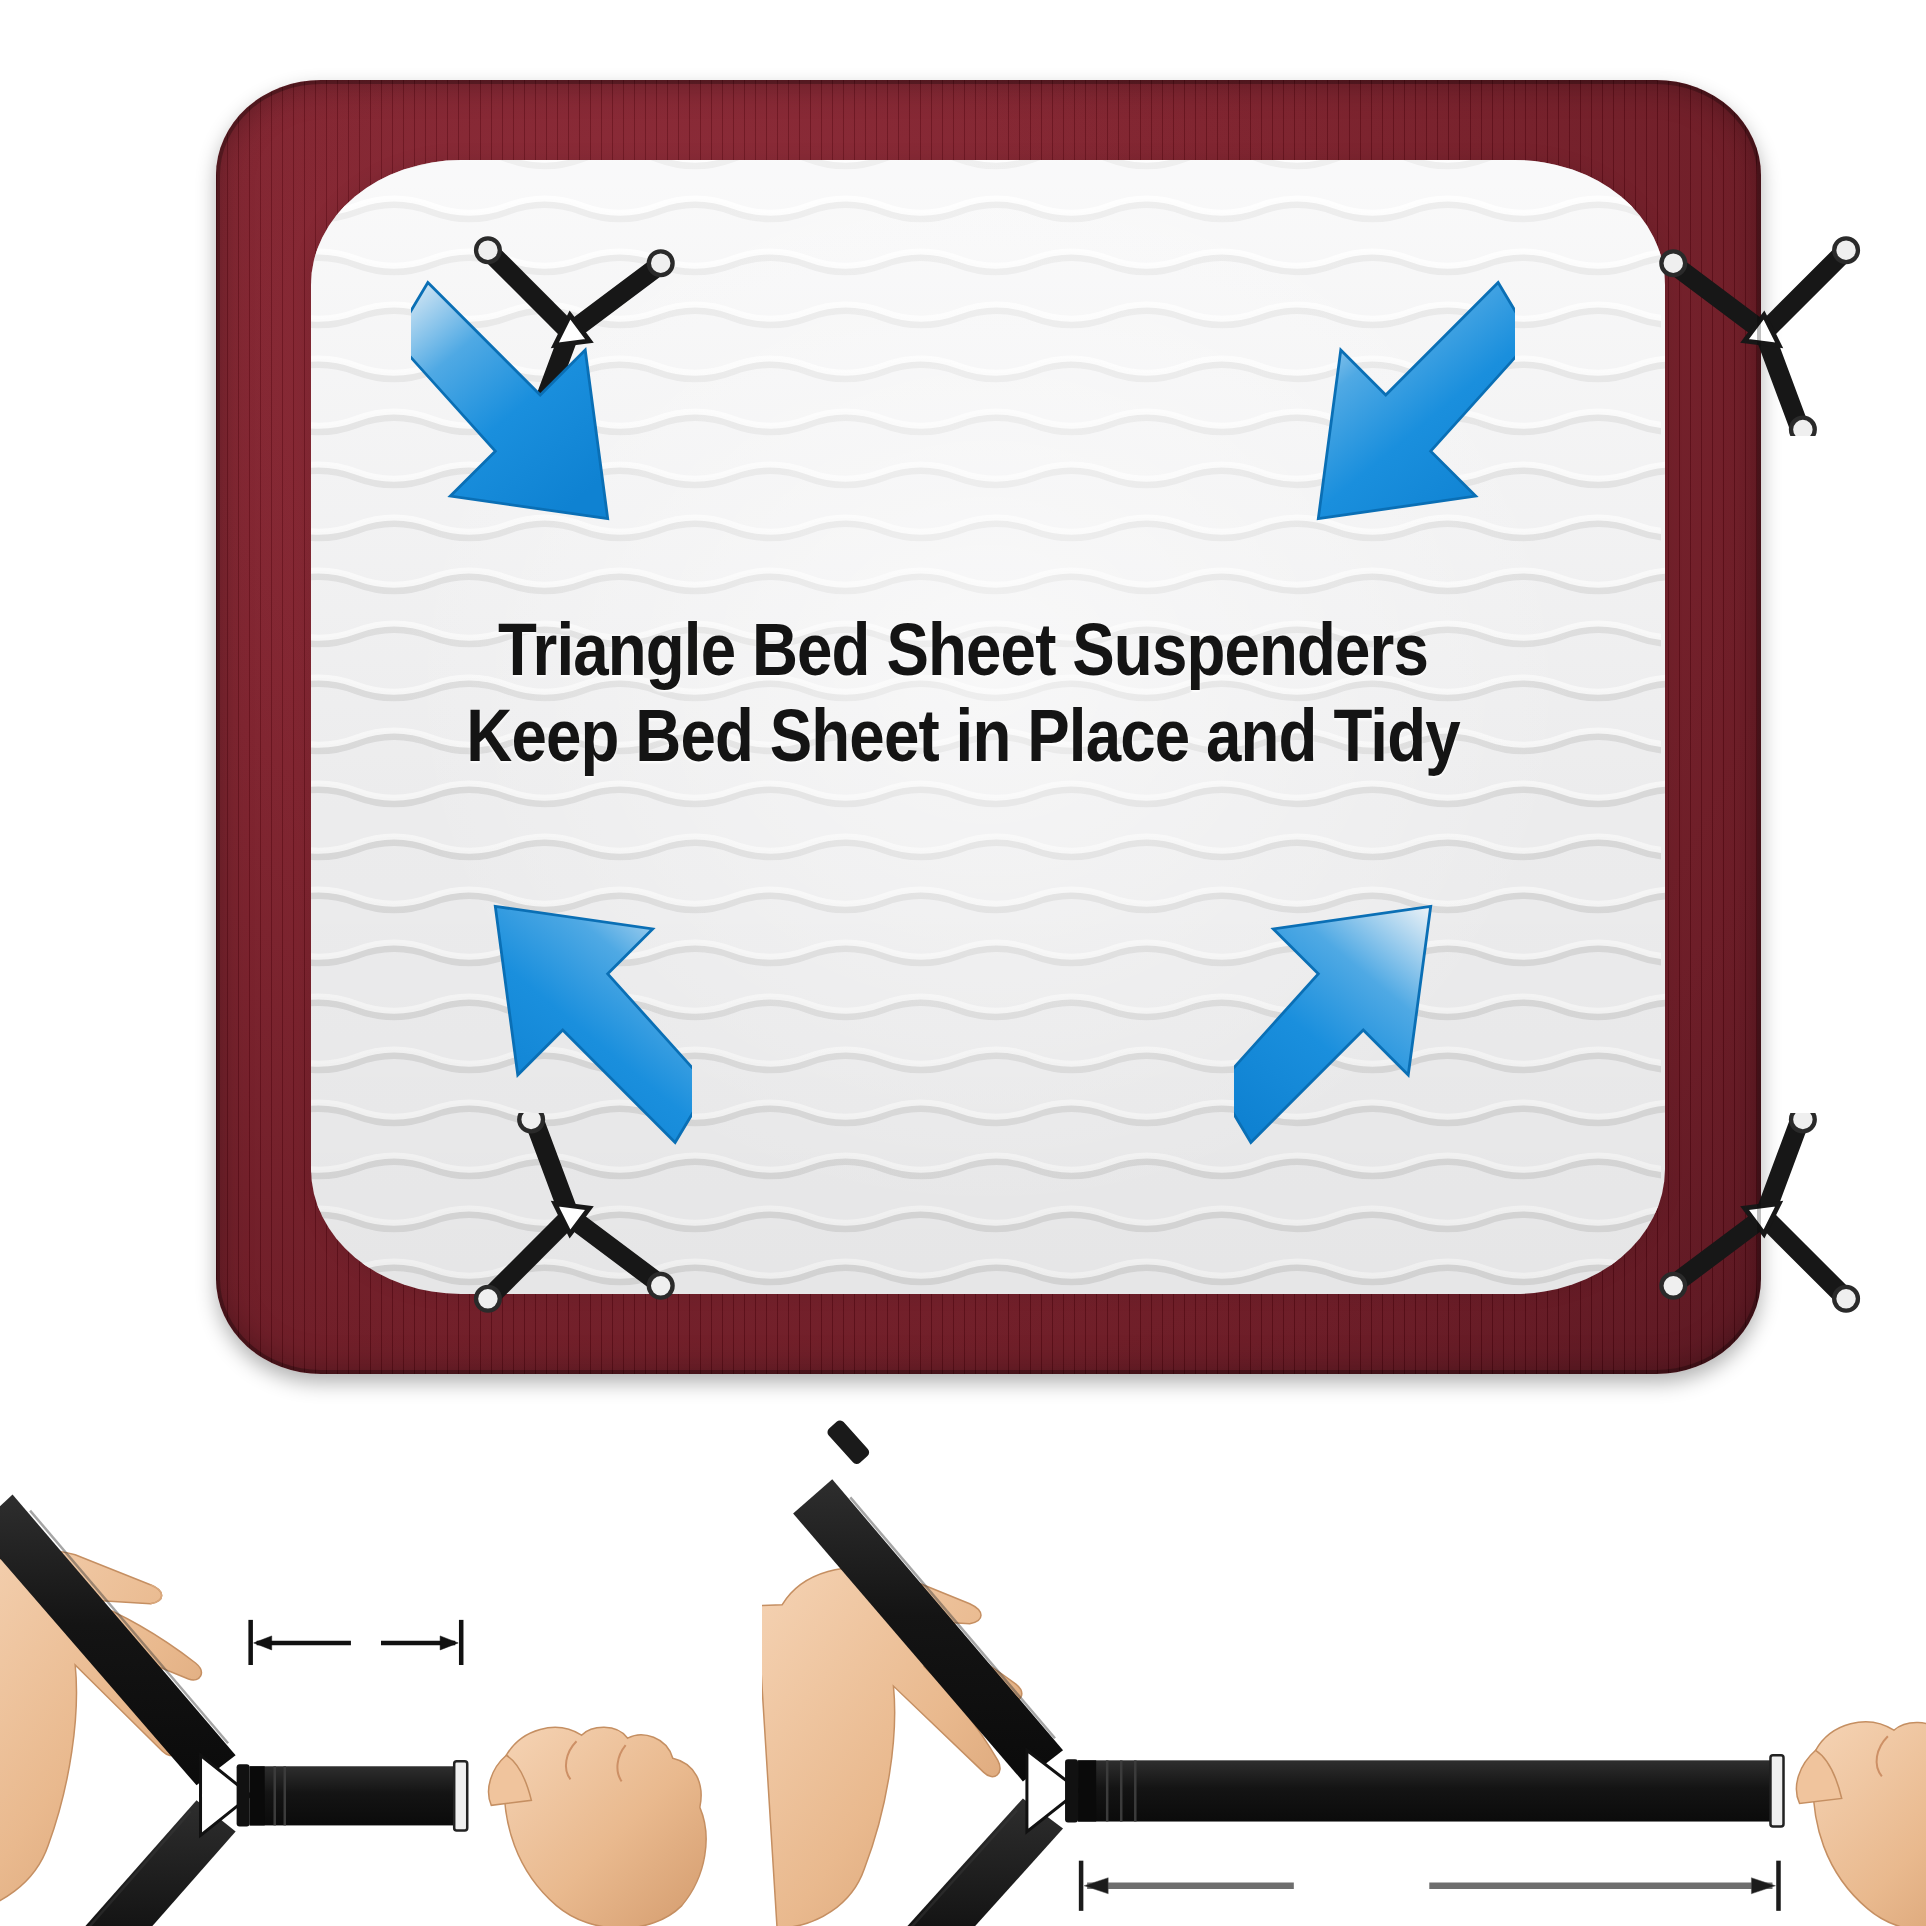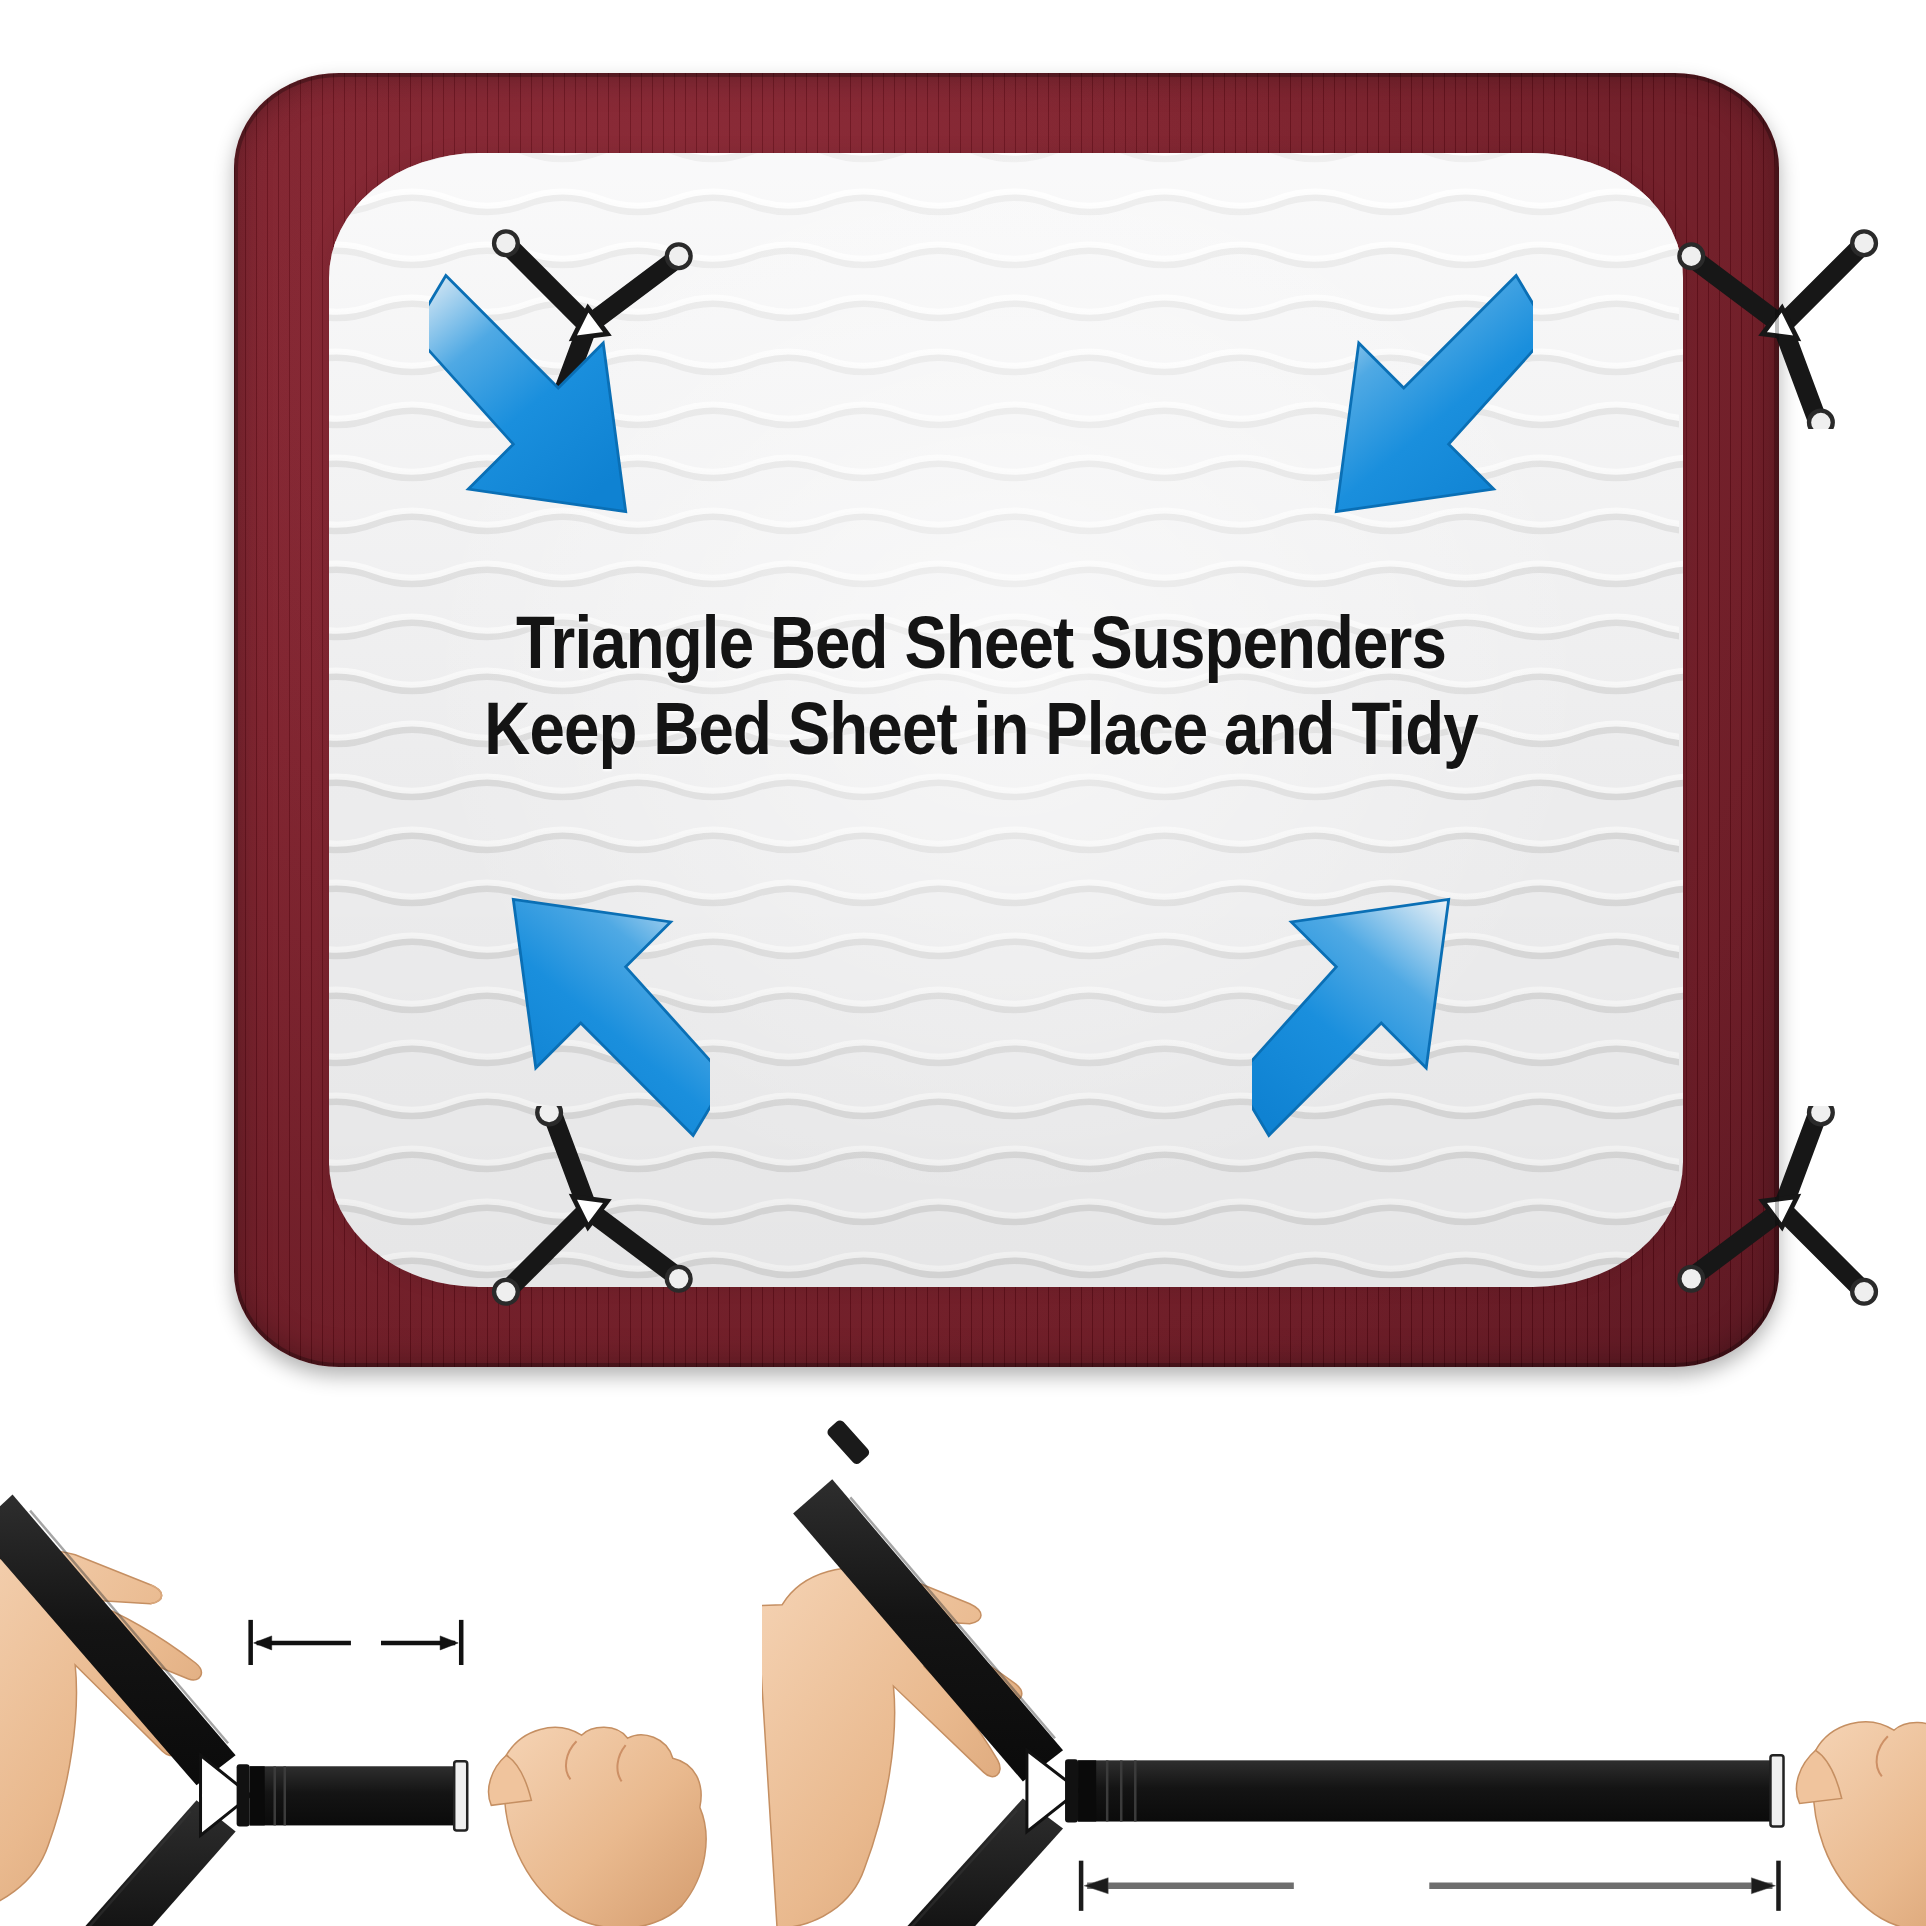--- a/index.html
+++ b/index.html
@@ -2,21 +2,21 @@
 <html style="font-size:8px"><head>
 <meta charset="utf-8">
 <style>
   * { margin:0; padding:0; box-sizing:border-box; }
   html,body { width:1926px; height:1926px; background:#ffffff;
     font-family:"Liberation Sans", sans-serif; overflow:hidden; }
 
   #page { position:relative; width:1926px; height:1926px; background:#fff; }
 
   
-  #mattress-scene { position:absolute; left:0; top:8px; width:1650px; height:1404px;margin-left:18px; }
+  #mattress-scene { position:absolute; left:0; top:15px; width:1650px; height:1404px; }
 
   #mattress {
     position:absolute; left:216px; top:65px; width:1545px; height:1294px;
     border-radius:105px/95px;
     background:
       repeating-linear-gradient(90deg, rgba(0,0,0,.13) 0 1px, rgba(255,255,255,.05) 1px 11px),
       radial-gradient(ellipse at 30% 22%, #8a2330 0%, #7a1a26 38%, #66121d 78%, #540d17 100%);
     box-shadow: 0 9px 20px rgba(0,0,0,.30), inset 0 0 35px rgba(0,0,0,.35);
   }
   

